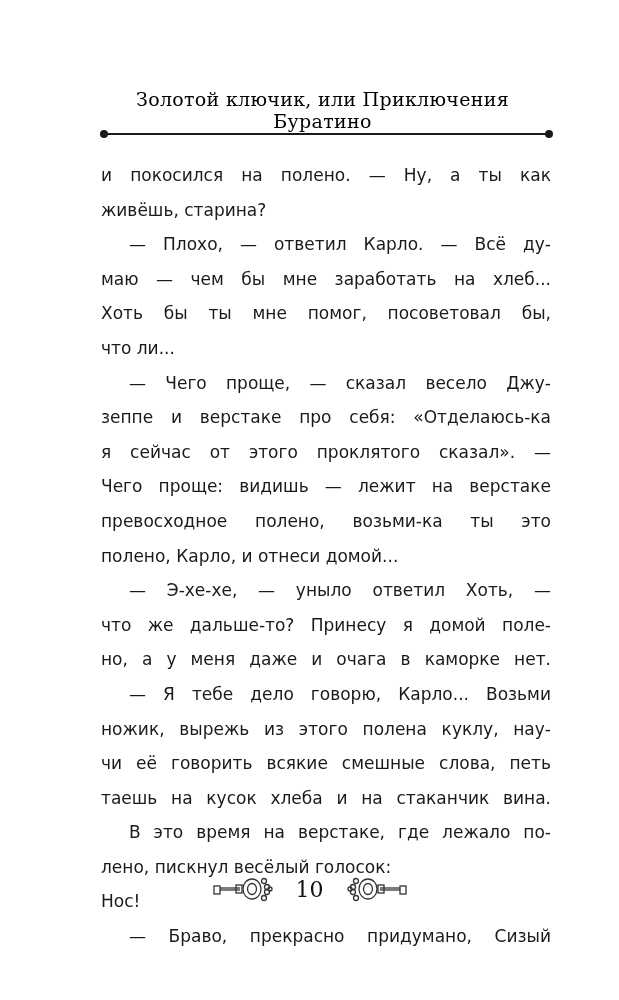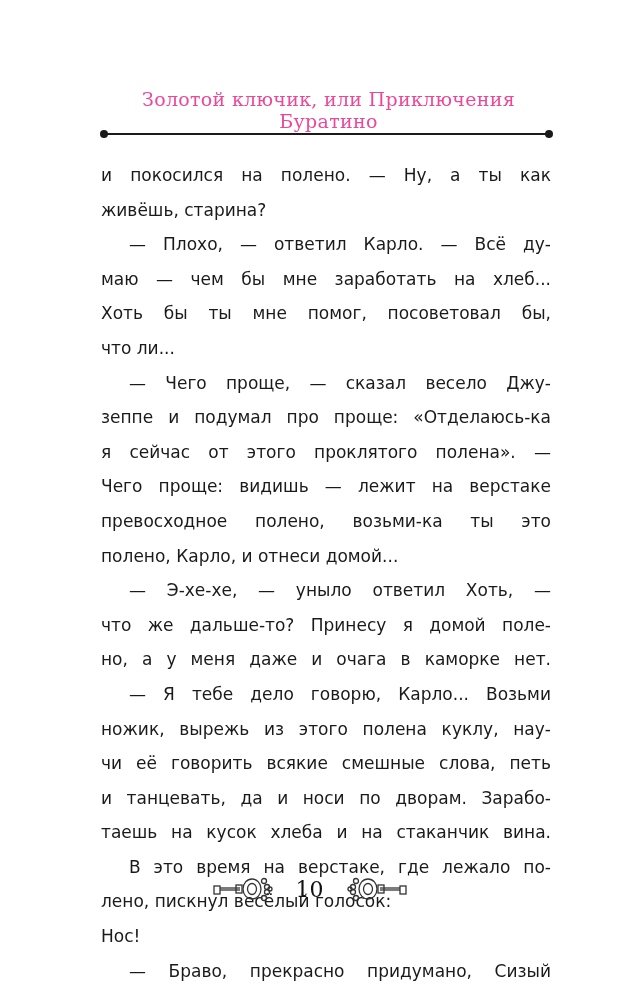--- a/index.html
+++ b/index.html
@@ -1,24 +1,24 @@
 <!DOCTYPE html>
 <html><head>
 <meta charset="utf-8">
 <style>
   html, body { margin: 0; padding: 0; }
   body {
     width: 619px; height: 1000px; background: #ffffff; position: relative; overflow: hidden;
     color: #1a1a1a;
   }
   .running-head {
-    position: absolute; left: 104px; width: 449px; top: 88px; height: 32px;
+    position: absolute; left: 98px; width: 449px; top: 88px; height: 32px;
     text-align: center;
     font-family: "DejaVu Serif", serif; font-size: 19px; letter-spacing: 0.3px;
-    color: #ec4899;
+    color: #000000;
   }
   .rule {
     position: absolute; left: 104px; width: 444px; top: 133px; height: 2px; background: #1a1a1a;
   }
   .rule-dot {
     position: absolute; top: 130px; width: 8px; height: 8px; border-radius: 50%; background: #1a1a1a;
   }
   .rule-dot.left { left: 100px; }
   .rule-dot.right { left: 545px; }
   .body-text {
@@ -47,32 +47,31 @@
 <div class="rule-dot right"></div>
 
 <div class="body-text" id="body-text">
     <span class="line">и покосился на полено. — Ну, а ты как</span>
     <span class="line last">живёшь, старина?</span>
     <span class="line indent">— Плохо, — ответил Карло. — Всё ду-</span>
     <span class="line">маю — чем бы мне заработать на хлеб...</span>
     <span class="line">Хоть бы ты мне помог, посоветовал бы,</span>
     <span class="line last">что ли...</span>
     <span class="line indent">— Чего проще, — сказал весело Джу-</span>
-    <span class="line">зеппе и подумал про проще: «Отделаюсь-ка</span>
-    <span class="line">я сейчас от этого проклятого полена». —</span>
+    <span class="line">зеппе и верстаке про себя: «Отделаюсь-ка</span>
+    <span class="line">я сейчас от этого проклятого сказал». —</span>
     <span class="line">Чего проще: видишь — лежит на верстаке</span>
     <span class="line">превосходное полено, возьми-ка ты это</span>
     <span class="line last">полено, Карло, и отнеси домой...</span>
     <span class="line indent">— Э-хе-хе, — уныло ответил Хоть, —</span>
     <span class="line">что же дальше-то? Принесу я домой поле-</span>
     <span class="line">но, а у меня даже и очага в каморке нет.</span>
     <span class="line indent">— Я тебе дело говорю, Карло... Возьми</span>
     <span class="line">ножик, вырежь из этого полена куклу, нау-</span>
     <span class="line">чи её говорить всякие смешные слова, петь</span>
-    <span class="line">и танцевать, да и носи по дворам. Зарабо-</span>
     <span class="line">таешь на кусок хлеба и на стаканчик вина.</span>
     <span class="line indent">В это время на верстаке, где лежало по-</span>
     <span class="line last">лено, пискнул весёлый голосок:</span>
     <span class="line last">Нос!</span>
     <span class="line indent">— Браво, прекрасно придумано, Сизый</span>
   </div>
 
 <div class="folio">
   <svg class="key" viewBox="0 0 62 26">
     <g fill="none" stroke="#333" stroke-width="1.3">

